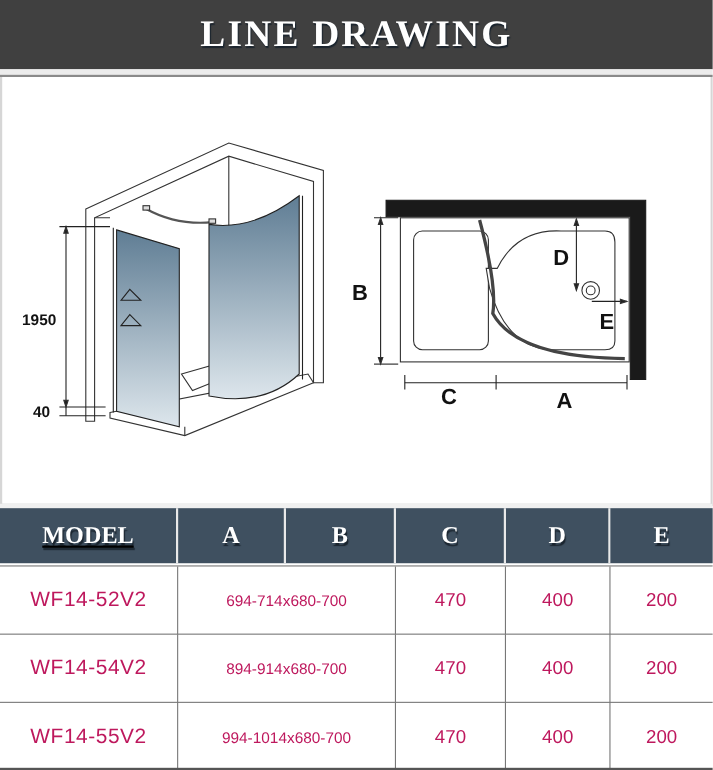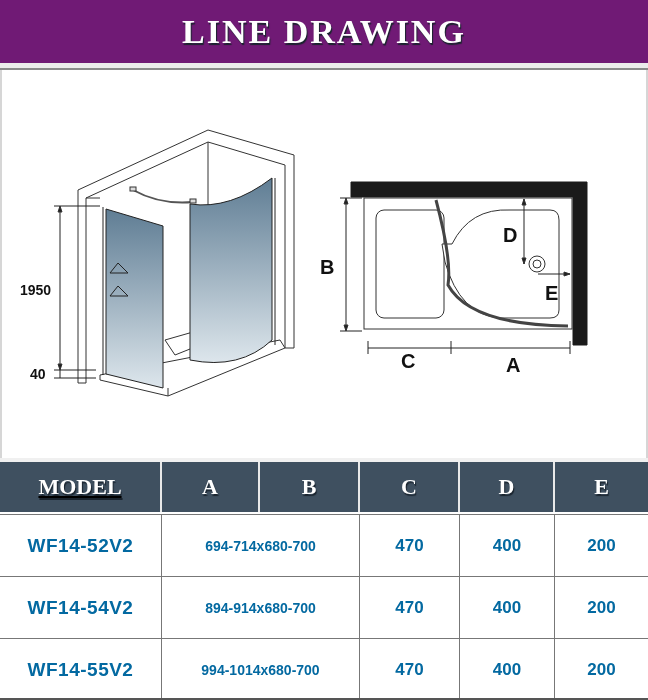--- a/index.html
+++ b/index.html
@@ -1,31 +1,31 @@
 <!DOCTYPE html>
 <html><head>
 <meta charset="utf-8">
 <style>
   * { box-sizing: border-box; margin: 0; padding: 0; }
   body { width: 648px; height: 700px; background: #ffffff; position: relative; overflow: hidden; font-family: "Liberation Sans", sans-serif; }
-  .banner { position: absolute; left: 0; top: 0; width: 648px; height: 63px; background: #701a75; display: flex; align-items: center; justify-content: center; }
+  .banner { position: absolute; left: 0; top: 0; width: 648px; height: 63px; background: #404040; display: flex; align-items: center; justify-content: center; }
   .banner-title { font-family: "Liberation Serif", serif; font-weight: bold; font-size: 34px; color: #ffffff; letter-spacing: 2px; text-shadow: 1px 2px 1px #1a242e; }
   .sep1 { position: absolute; left: 0; top: 63px; width: 648px; height: 5px; background: #ececec; }
   .sep2 { position: absolute; left: 0; top: 68px; width: 648px; height: 2px; background: #8a8a8a; }
   .drawing-frame { position: absolute; left: 0; top: 70px; width: 648px; height: 390px; border-left: 2px solid #d6d6d6; border-right: 2px solid #d6d6d6; border-bottom: 2px solid #bdbdbd; }
   .sep3 { position: absolute; left: 0; top: 458px; width: 648px; height: 4px; background: #f0f0f0; }
   svg.draw { position: absolute; left: 0; top: 70px; }
   .dim-label { position: absolute; font-family: "Liberation Sans", sans-serif; font-weight: bold; color: #111; }
   .table { position: absolute; left: 0; top: 462px; width: 648px; height: 238px; }
   .hrow { position: absolute; left: 0; top: 0; width: 648px; height: 50px; background: #e9e9e9; }
   .hcell { position: absolute; top: 0; height: 50px; background: #3f5060; display: flex; align-items: center; justify-content: center; border-right: 2px solid #e9e9e9; }
   .hcell span { font-family: "Liberation Serif", serif; font-weight: bold; font-size: 22px; color: #ffffff; text-shadow: 1px 2px 1px #1a242e; }
   .drow { position: absolute; left: 0; width: 648px; height: 62px; border-top: 1px solid #777; }
   .dcell { position: absolute; top: 0; height: 62px; display: flex; align-items: center; justify-content: center; border-right: 1px solid #777; }
-  .dcell span { font-weight: bold; color: #0369a1; }
+  .dcell span { font-weight: normal; color: #be185d; }
   .dcell.model span { font-size: 19px; letter-spacing: 0.5px; }
   .dcell.ab span { font-size: 14px; }
   .dcell.num span { font-size: 17px; }
   .table-bottom { position: absolute; left: 0; top: 236px; width: 648px; height: 2px; background: #555; }
 </style>
 </head>
 <body>
 
 <div class="banner">
   <span class="banner-title">LINE DRAWING</span>

